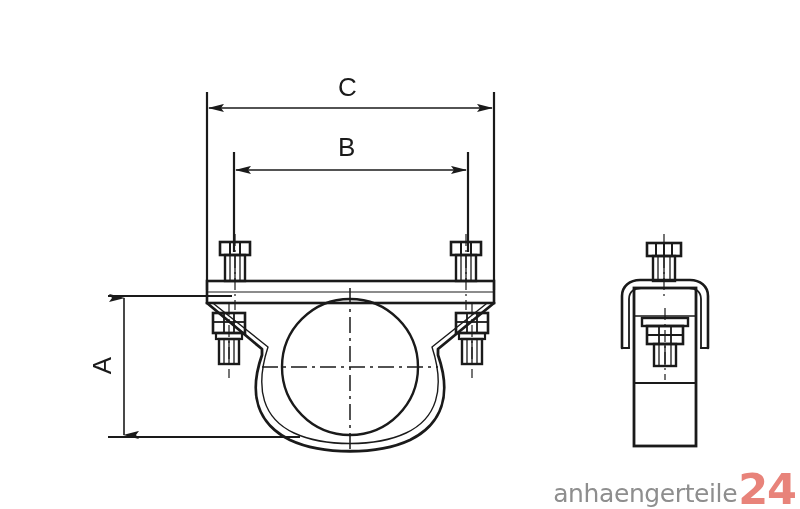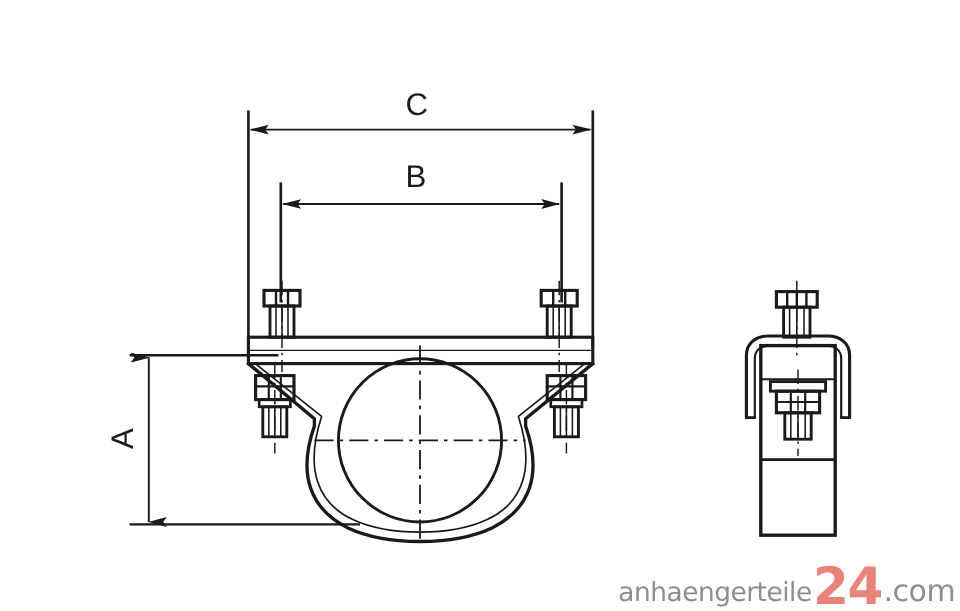--- a/index.html
+++ b/index.html
@@ -51,21 +51,21 @@
     width: 248px;
     height: 44px;
     display: flex;
     align-items: baseline;
     justify-content: flex-end;
     white-space: nowrap;
     user-select: none;
   }
   #wm-name {
     font-family: "DejaVu Sans", sans-serif;
-    font-size: 22px;
+    font-size: 25px;
     font-weight: 400;
     color: #8e8e8e;
     letter-spacing: -0.4px;
   }
   #wm-number {
     font-family: "DejaVu Sans", sans-serif;
     font-size: 43px;
     font-weight: 700;
     color: #e8837a;
     letter-spacing: -1px;
@@ -260,14 +260,13 @@
 
 <div class="dim-label" id="label-c">C</div>
 
 <div class="dim-label" id="label-b">B</div>
 
 <div class="dim-label" id="label-a">A</div>
 
 <div id="watermark">
   <span id="wm-name">anhaengerteile</span>
   <span id="wm-number">24</span>
-  <span id="wm-tld">.com</span>
 </div>
 
 </body></html>

